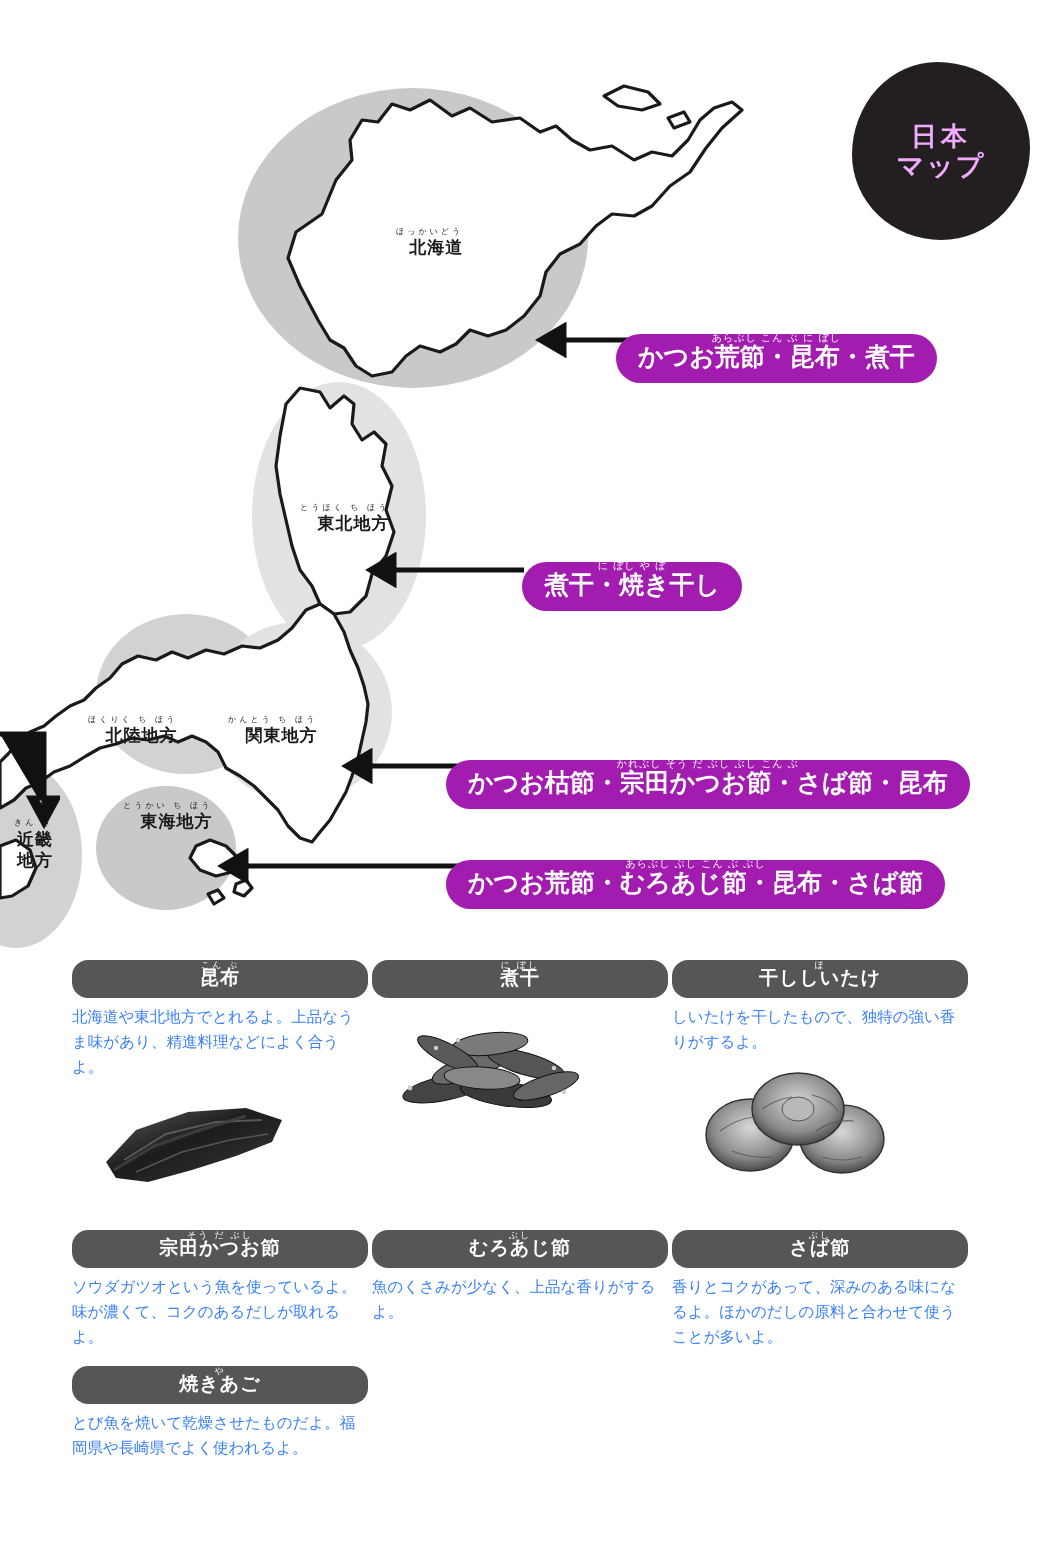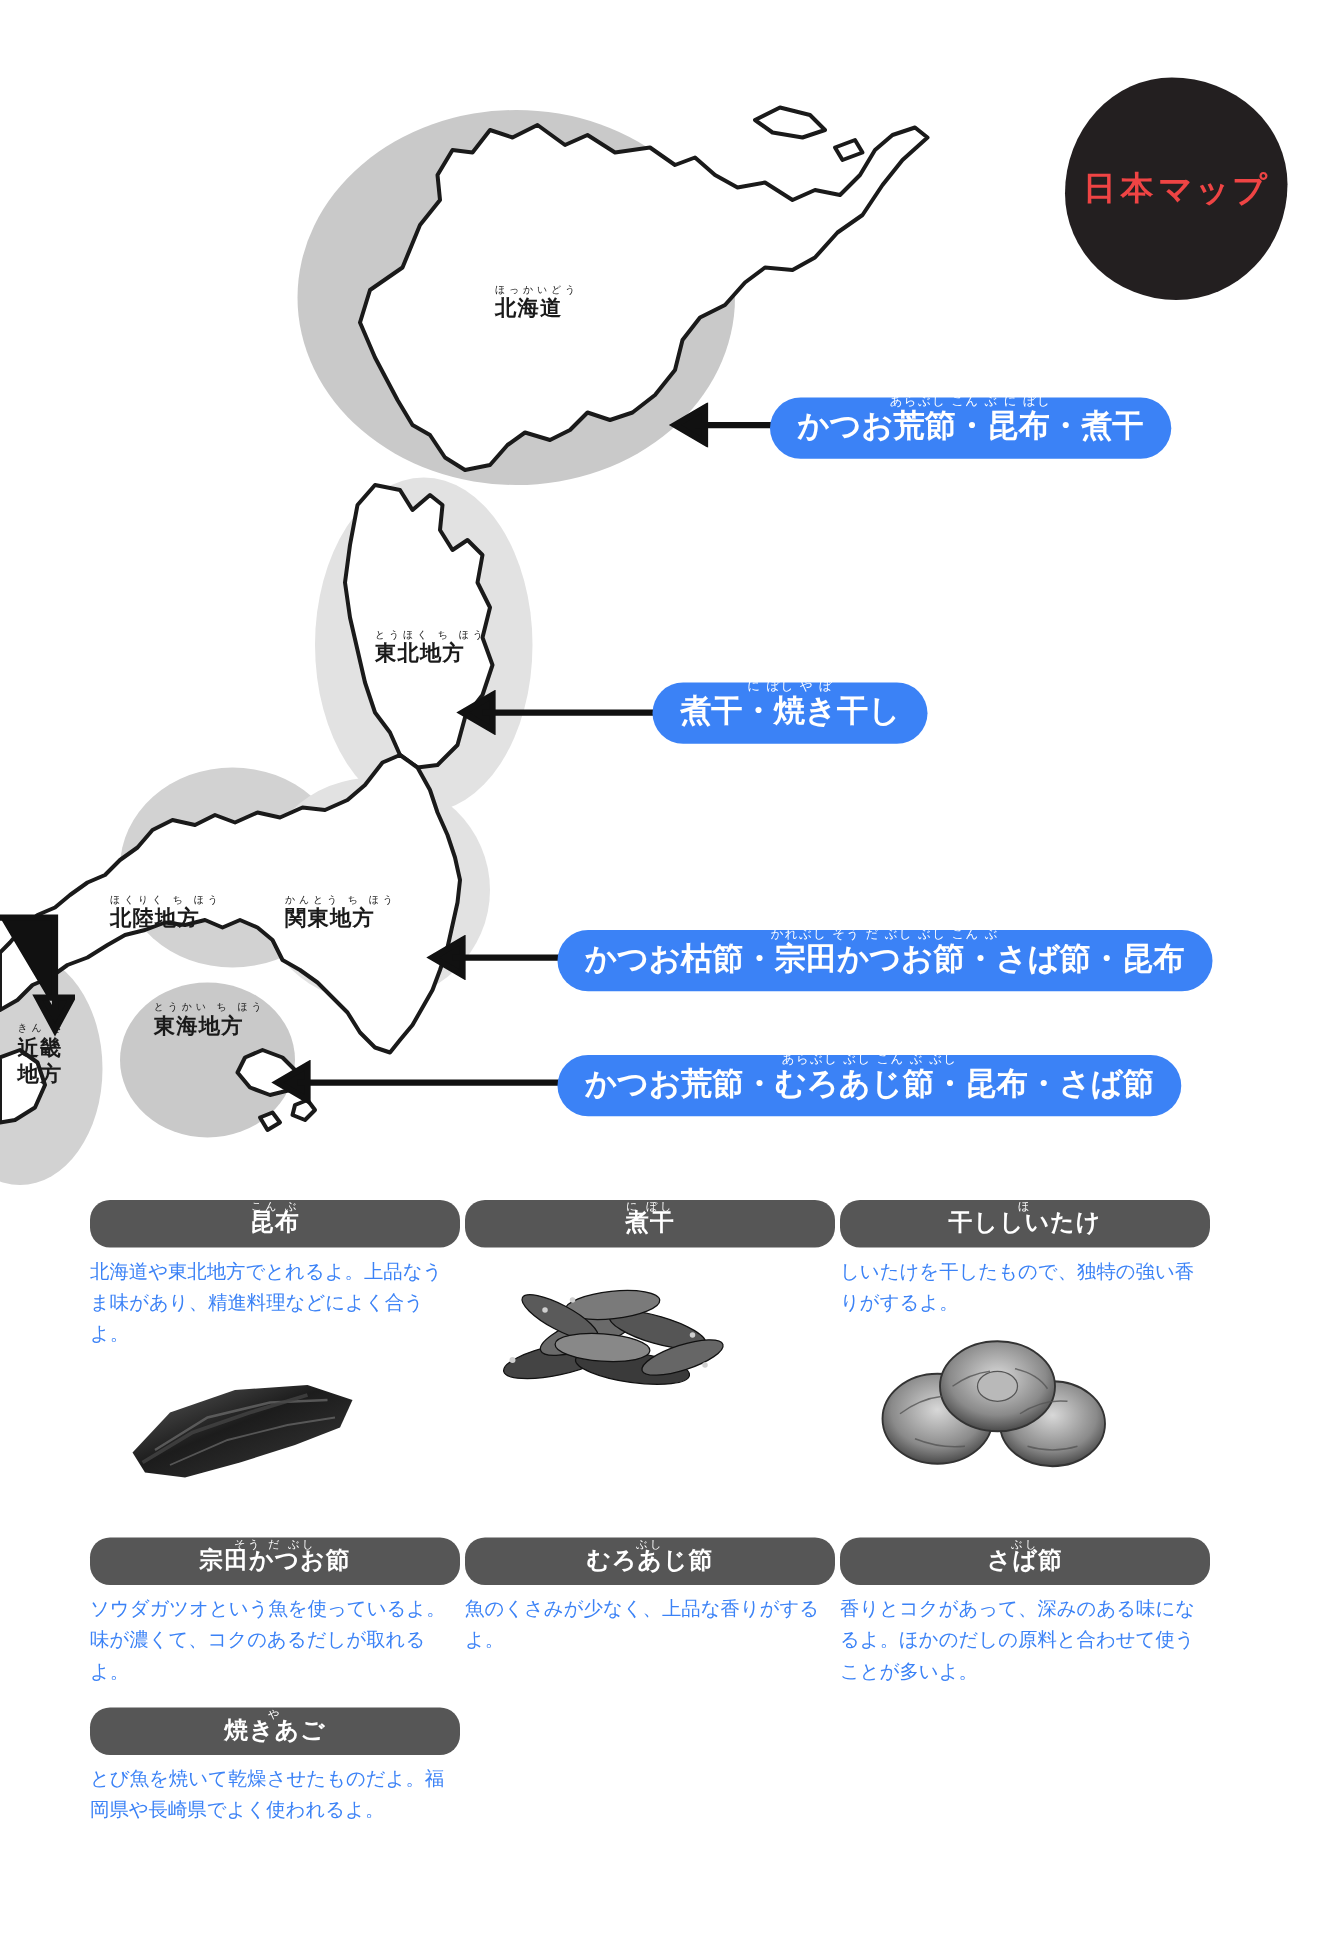--- a/index.html
+++ b/index.html
@@ -19,50 +19,51 @@
   .blob{position:absolute;border-radius:50%;background:#d2d2d2;}
   .blob.light{background:#e2e2e2;}
   .blob.dark{background:#c9c9c9;}
 
   svg.japan{position:absolute;left:0;top:0;width:1064px;height:950px;}
 
   .region-label{
     position:absolute;
     font-size:17px;font-weight:700;color:#1a1a1a;
     letter-spacing:1px;
-    text-align:left;
+    text-align:right;
     white-space:nowrap;
     line-height:1.1;
   }
   .region-label .ruby{
     display:block;font-size:8px;font-weight:400;letter-spacing:3px;margin-bottom:1px;
   }
 
   
   .stamp{
     position:absolute;right:34px;top:62px;width:178px;height:178px;
     background:#231f20;border-radius:48% 52% 50% 50%/52% 48% 52% 48%;
-    color:#ef4444;text-align:center;
-    display:flex;flex-direction:row;align-items:center;justify-content:center;
+    color:#f0abfc;text-align:center;
+    display:flex;flex-direction:column;align-items:center;justify-content:center;
     box-shadow:none;
   }
   .stamp .l1{font-size:26px;font-weight:700;letter-spacing:4px;line-height:1;}
   .stamp .l2{font-size:58px;font-weight:700;letter-spacing:2px;line-height:1.05;margin:2px 0 0;}
   .stamp .l3{font-size:27px;font-weight:700;letter-spacing:2px;line-height:1;margin-top:3px;}
 
   
   .pill{
     position:absolute;
-    background:#3b82f6;color:#fff;
+    background:#a21caf;color:#fff;
     border-radius:26px;
     padding:9px 22px 11px;
     font-size:25px;font-weight:700;
     letter-spacing:0px;
     white-space:nowrap;
     line-height:1.15;
+    margin-top:16px;
   }
   .rt{position:relative;display:inline-block;}
   .rt .rtxt{position:absolute;left:0;right:0;top:-11px;font-size:10px;font-weight:400;letter-spacing:1px;text-align:center;}
 
   .arrow{position:absolute;}
 
   
   .cards{position:absolute;left:0;top:950px;width:1064px;height:609px;}
   .col{position:absolute;width:296px;}
   .card-head{

